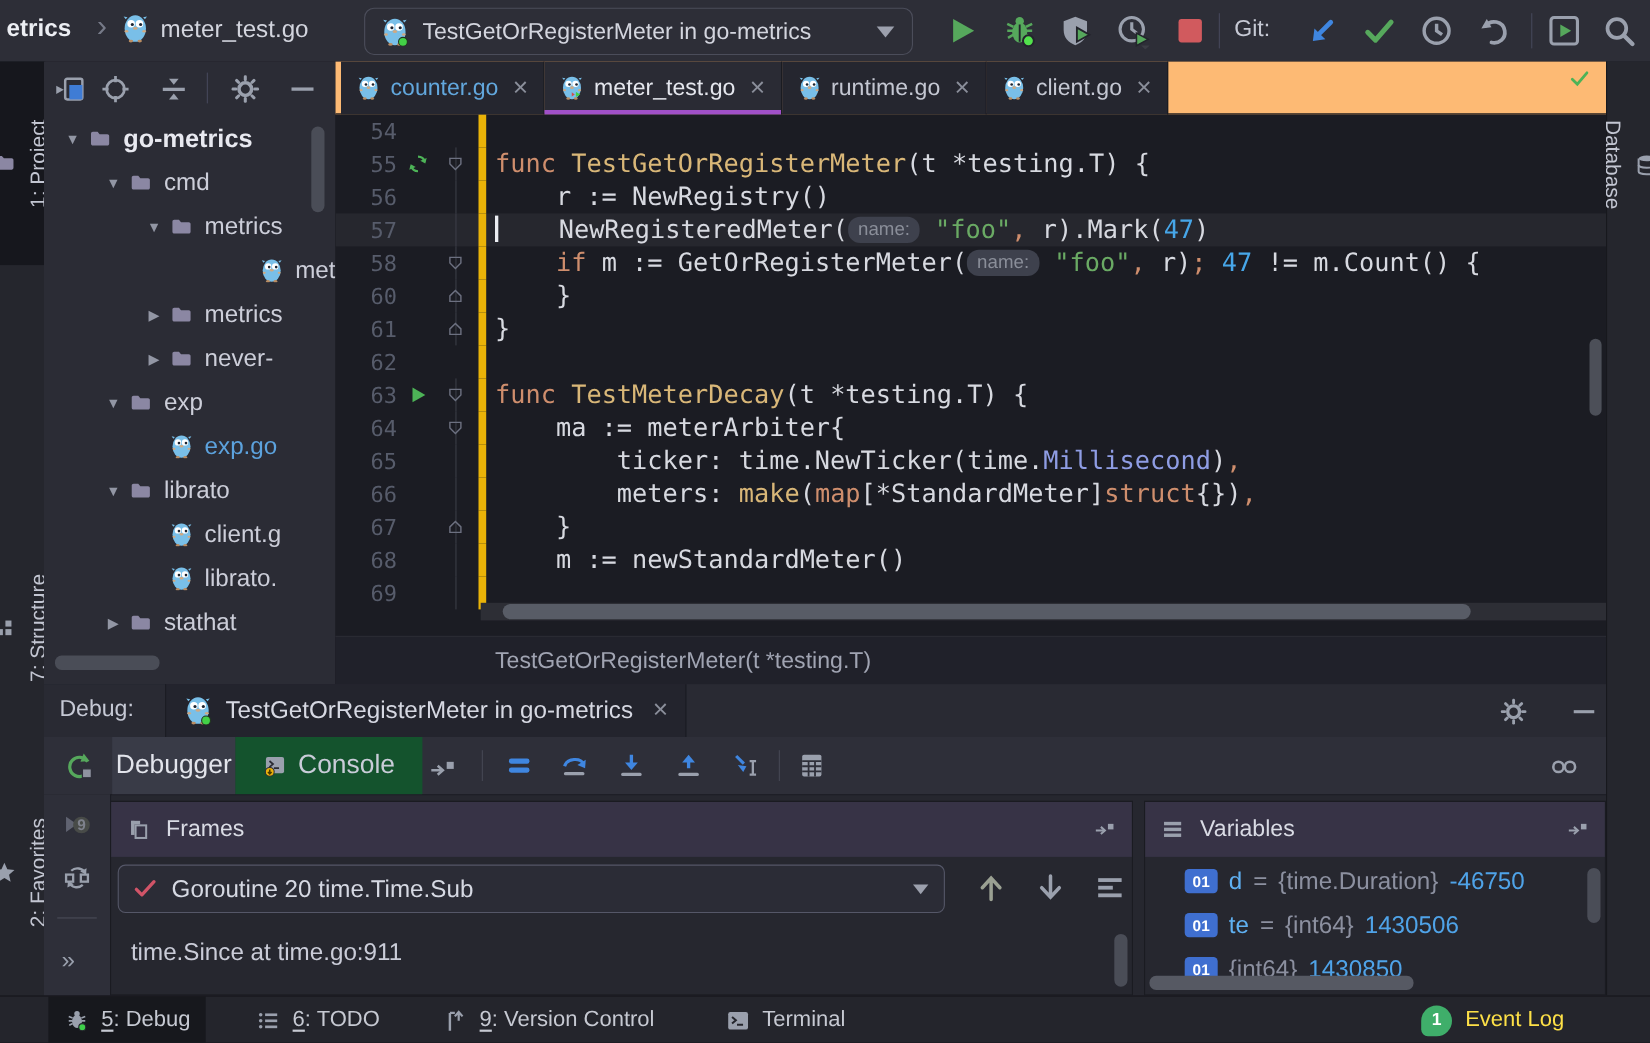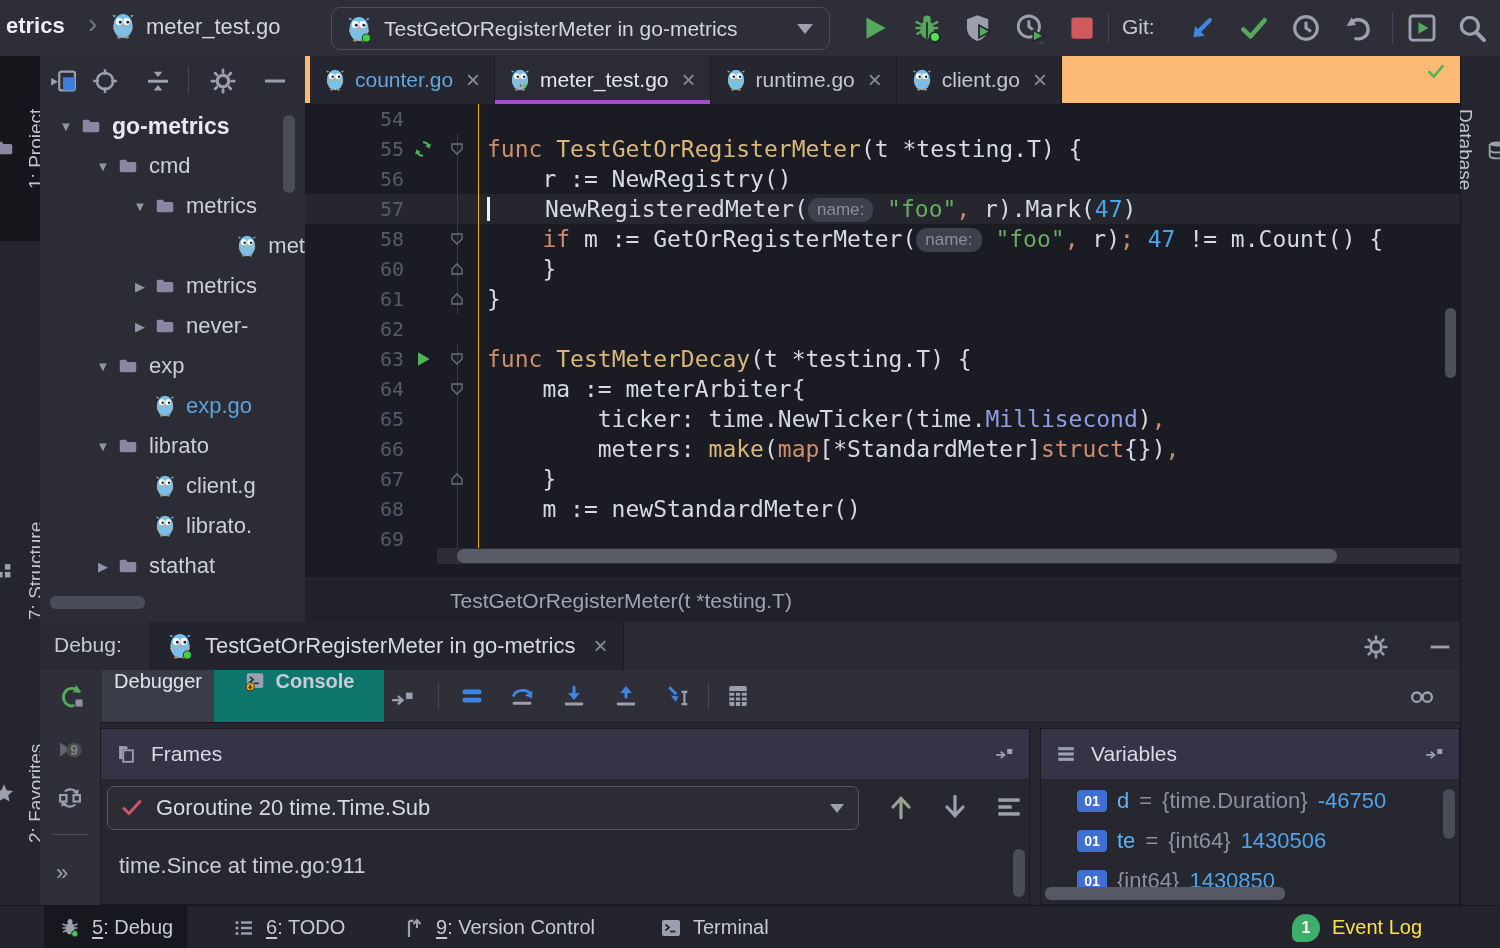--- a/index.html
+++ b/index.html
@@ -49,21 +49,21 @@
   #editor{position:absolute;left:305px;top:56px;width:1155px;height:566px;background:#1b1c23;}
   #tabbar{position:absolute;left:0;top:0;width:100%;height:48px;background:#fdba74;border-bottom:1px solid #15161b;display:flex;padding-left:5px;box-sizing:border-box;}
   .etab{display:flex;align-items:center;gap:9px;padding:0 14px;height:48px;background:#25262f;border-right:1px solid #1a1b21;position:relative;font-size:21px;color:#c4c7d2;cursor:default;}
   .etab.active{background:#2a2b34;color:#e4e6ed;}
   .etab.active::after{content:"";position:absolute;left:0;right:0;bottom:0;height:4px;background:#a050c8;}
   .etab.modified .etab-label{color:#62a7dd;}
   .etab-close{color:#8a8e9a;font-size:24px;margin-left:4px;line-height:1;}
   #code{position:absolute;left:0;top:48px;width:100%;height:474px;overflow:hidden;}
   .cline{display:flex;height:30px;line-height:30px;font-family:"DejaVu Sans Mono","Liberation Mono",monospace;font-size:23px;white-space:pre;}
   .cline.current{background:rgba(255,255,255,.05);}
-  .gut{width:130px;flex:none;display:flex;border-right:1px solid #eab308;padding-left:43px;}
+  .gut{width:130px;flex:none;display:flex;border-right:7px solid #eab308;}
   .gnum{width:56px;text-align:right;color:#575c6b;font-size:20px;flex:none;}
   .gicon{width:38px;flex:none;display:flex;align-items:center;justify-content:center;}
   .gicon .ic{width:20px;height:20px;}
   .gfold{width:30px;flex:none;position:relative;display:flex;align-items:center;justify-content:center;}
   .gfold .vl{position:absolute;left:50%;top:0;bottom:0;width:1px;background:#3a3c46;}
   .gfold .ic{width:14px;height:14px;position:relative;z-index:1;}
   .ccode{padding-left:8px;}
   .caret{display:inline-block;width:2.5px;height:24px;background:#eceef3;vertical-align:middle;position:relative;top:-2px;}
   .tk-kw{color:#cf8e6d;}.tk-fn{color:#d9b778;}.tk-str{color:#6aaa64;}.tk-num{color:#47a6e8;}.tk-cn{color:#8f9de4;}.tk-pl{color:#d7d9e0;}
   .hint{display:inline-block;background:#3e414d;color:#8a8e99;border-radius:11px;font-size:17px;line-height:24px;padding:0 9px;font-family:"Liberation Sans",sans-serif;vertical-align:2px;}
@@ -77,23 +77,23 @@
   
   #debugwin{position:absolute;left:40px;top:622px;width:1420px;height:283px;background:#26272f;}
   #dheader{position:absolute;left:0;top:0;width:100%;height:48px;background:#292a33;border-bottom:1px solid #1b1c23;}
   #dheader .dlabel{position:absolute;left:14px;top:11px;font-size:21px;color:#c6c9d5;}
   .dsess{position:absolute;left:110px;top:0;height:48px;background:#23242d;display:flex;align-items:center;padding:0 16px;gap:12px;border-left:1px solid #1b1c23;border-right:1px solid #1b1c23;}
   .dsess .lbl{font-size:22px;color:#d6d8e2;white-space:nowrap;}
   .dsess .close{color:#8a8e9a;font-size:24px;margin-left:6px;}
   #dheader .tbtn{position:absolute;top:11px;width:28px;height:28px;}
   #dtoolbar{position:absolute;left:0;top:48px;width:100%;height:52px;background:#2e2f39;border-bottom:1px solid #1b1c23;}
   #dtoolbar .tbtn{position:absolute;top:12px;width:28px;height:28px;}
-  .dtab{position:absolute;top:0;height:52px;display:flex;align-items:flex-start;justify-content:center;gap:10px;font-size:20px;color:#c9ccd8;padding:0 8px;box-sizing:border-box;}
+  .dtab{position:absolute;top:0;height:52px;display:flex;align-items:center;justify-content:center;gap:10px;font-size:24px;color:#c9ccd8;padding:0 8px;box-sizing:border-box;}
   .dtab.active{background:#393b47;color:#e2e4eb;}
-  .dtab.plain{background:#0f766e;font-weight:bold;}
+  .dtab.plain{background:#14532d;}
   .dt-div{position:absolute;top:12px;width:1px;height:28px;background:#454754;}
   #minibar{position:absolute;left:0;top:100px;width:60px;height:183px;background:#2e2f39;border-right:1px solid #1b1c23;}
   #minibar .tbtn{position:absolute;left:16px;width:28px;height:28px;}
   #minibar .mdiv{position:absolute;left:12px;width:36px;height:1px;background:#4a4c58;}
   .mchev{position:absolute;left:16px;font-size:22px;color:#9aa0ad;letter-spacing:-2px;}
 
   .dpanel{position:absolute;top:106px;height:177px;background:#26272f;border:1px solid #1a1b21;box-sizing:border-box;overflow:hidden;}
   .phead{position:absolute;left:0;top:0;width:100%;height:50px;background:#373346;display:flex;align-items:center;}
   .phead .ic{margin-left:14px;}
   .phead .ptitle{margin-left:14px;font-size:21px;color:#d9dbe4;}

